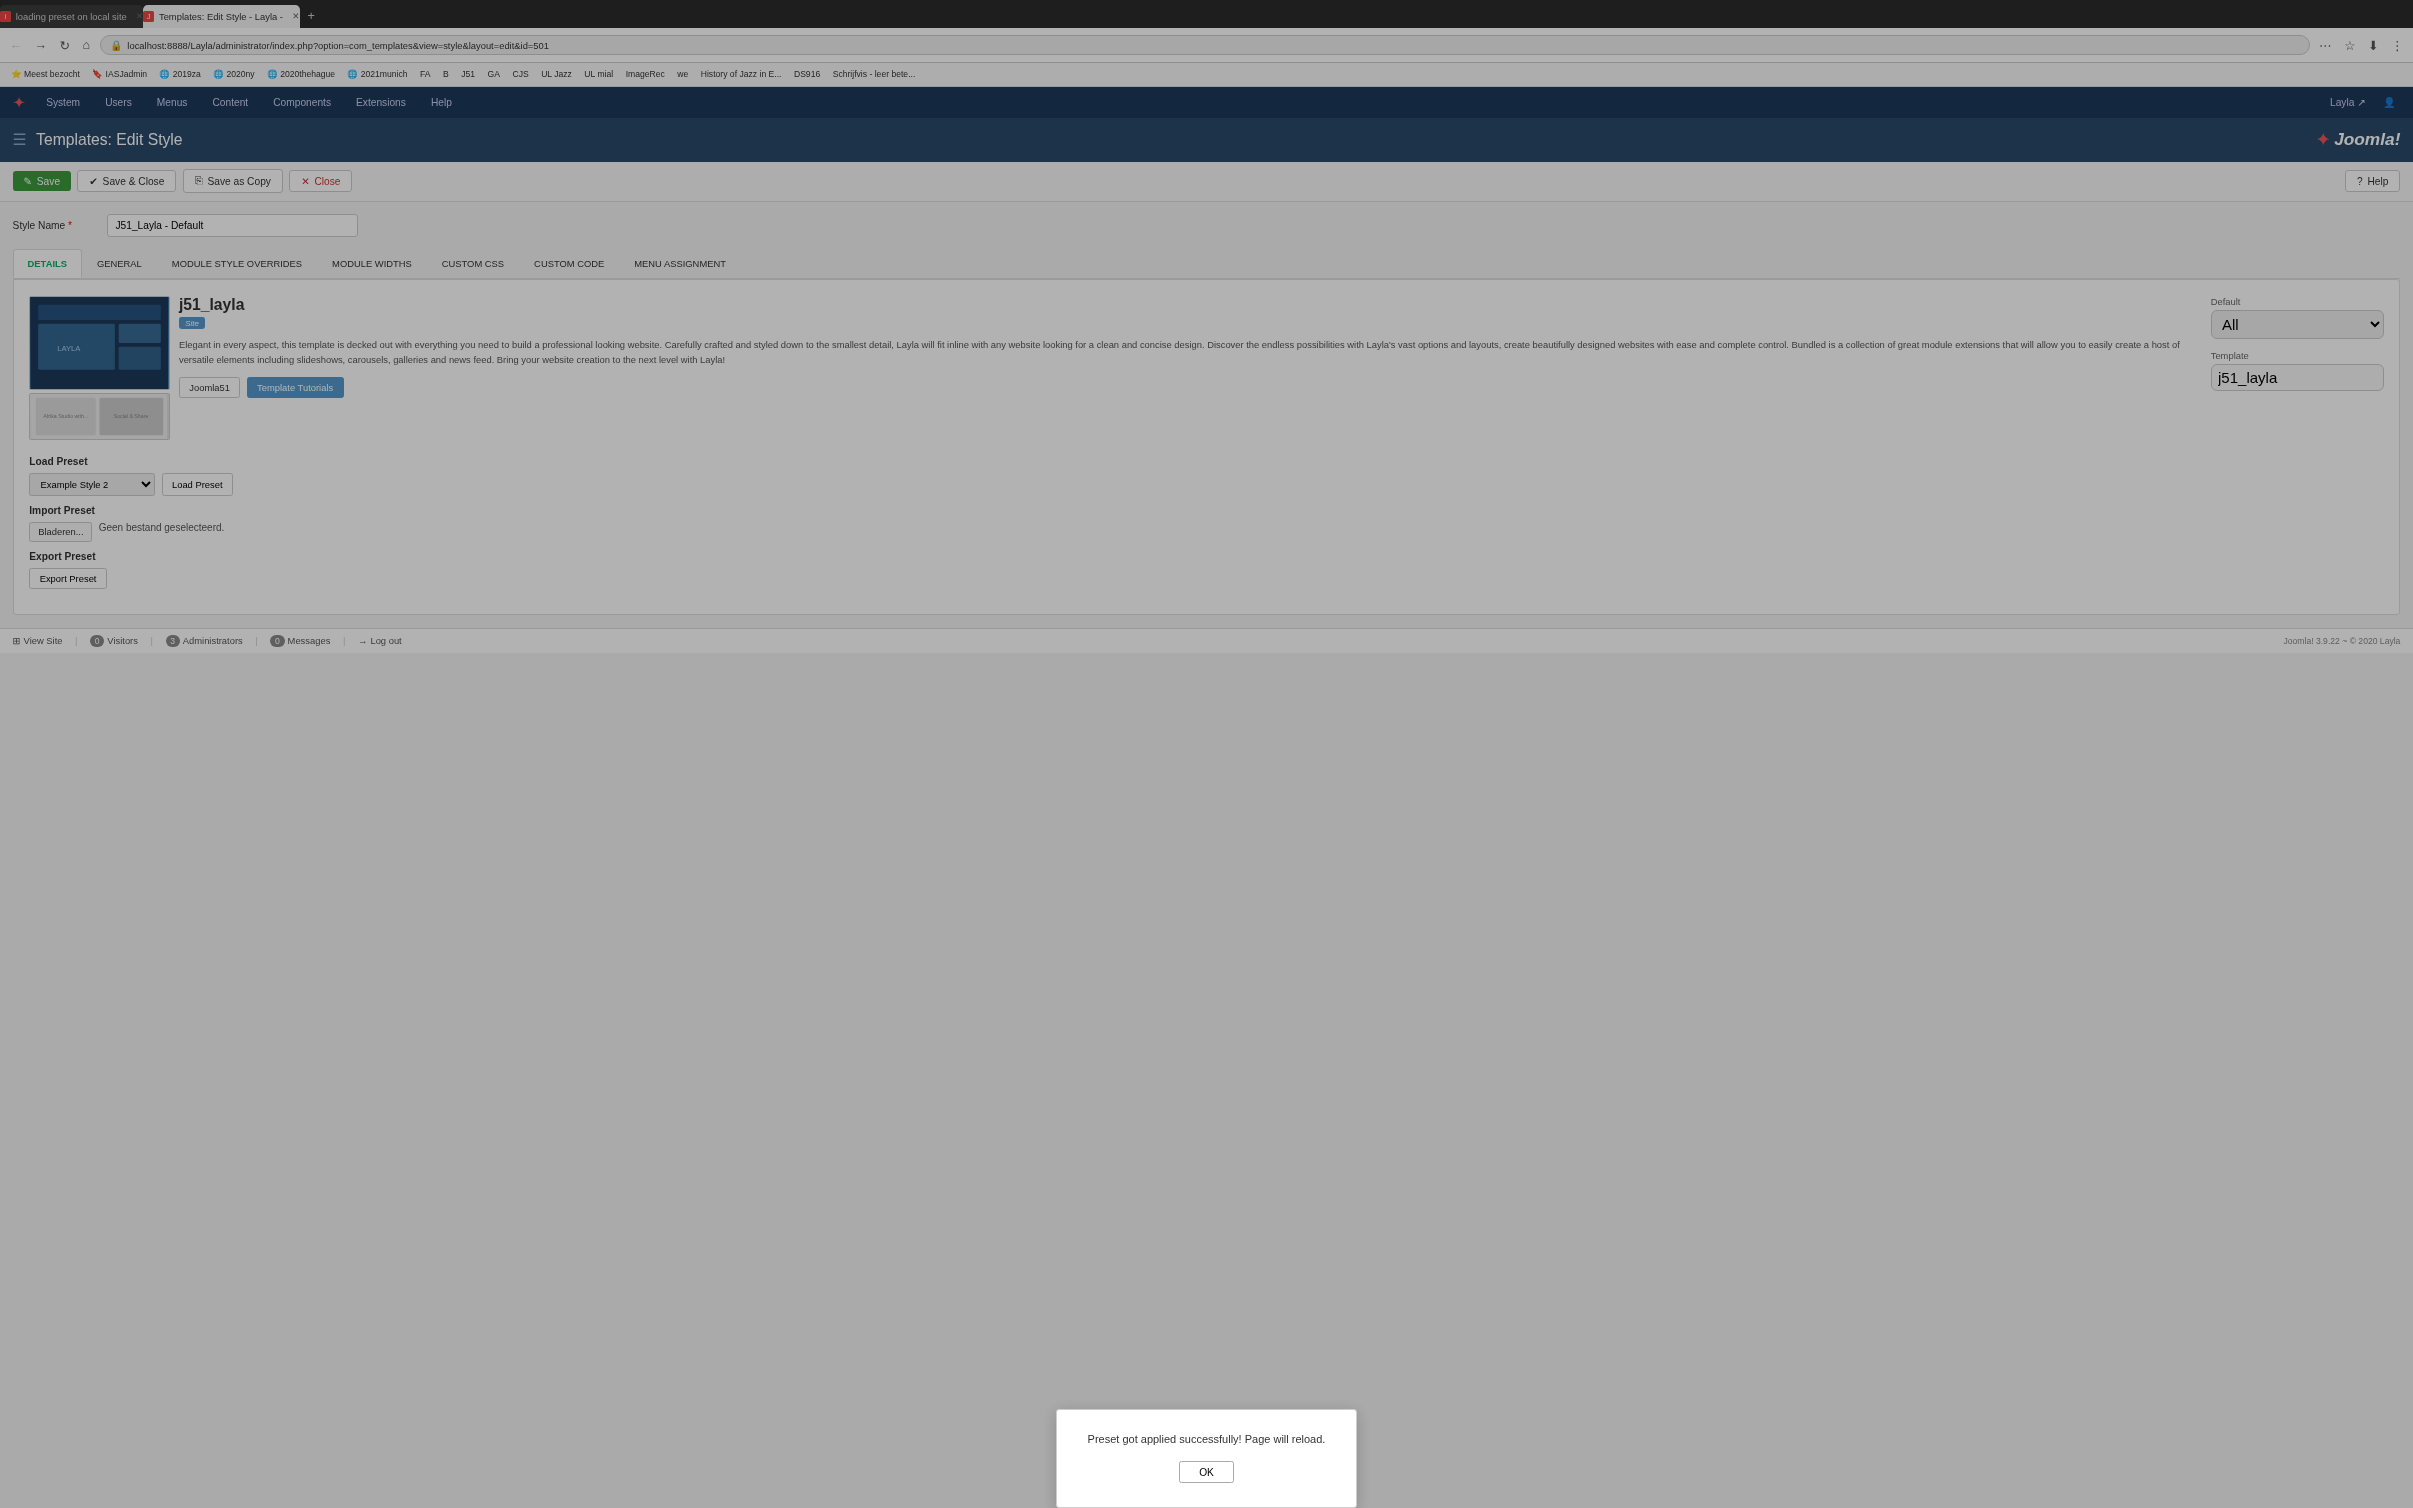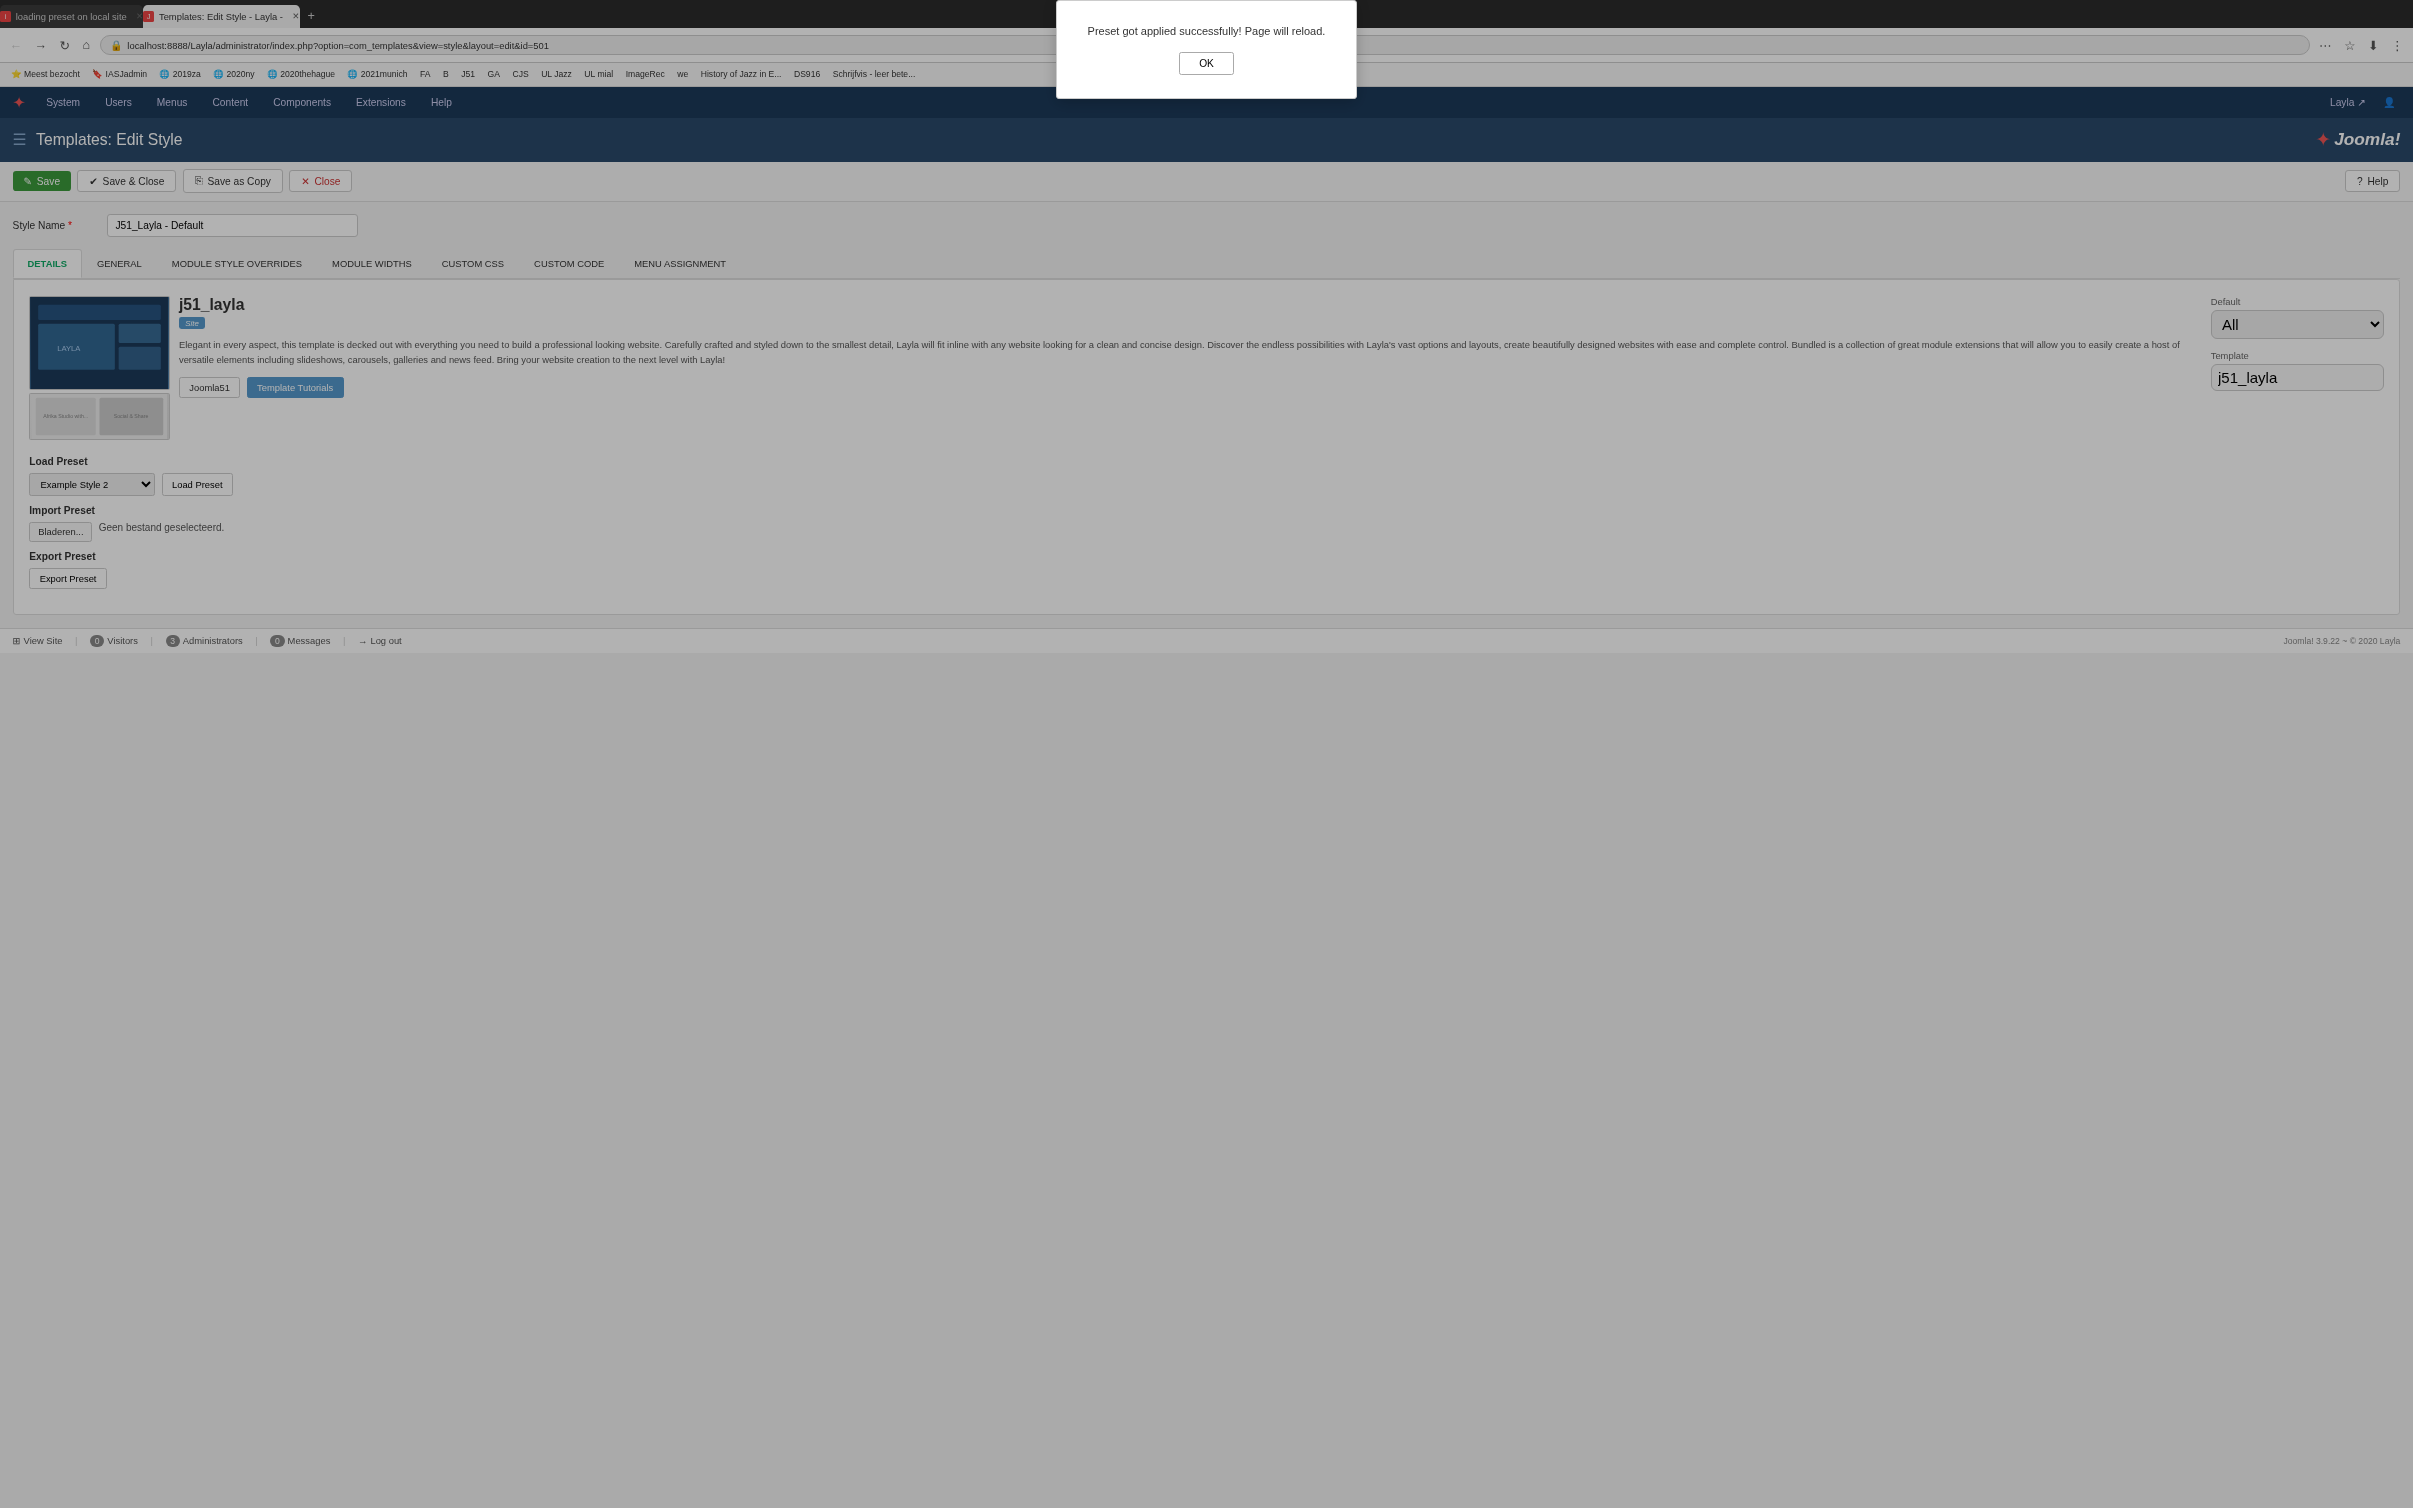--- a/index.html
+++ b/index.html
@@ -69,21 +69,21 @@
 
     .preset-section { margin-top: 15.7px; }
     .preset-title { font-size: 10.2px; font-weight: bold; margin-bottom: 6.3px; }
     .preset-row { display: flex; gap: 6.3px; margin-bottom: 9.4px; }
     .preset-select { padding: 3.9px 6.3px; border: 0.8px solid #ccc; border-radius: 2.4px; font-size: 9.4px; min-width: 126px; }
     .preset-btn { padding: 3.9px 9.4px; border: 0.8px solid #ccc; background: white; border-radius: 2.4px; font-size: 9.4px; cursor: pointer; }
     .file-input-label { padding: 3.1px 7.9px; border: 0.8px solid #ccc; background: #f8f8f8; border-radius: 2.4px; font-size: 9.4px; cursor: pointer; }
     .file-name { font-size: 10px; color: #555; }
 
     
-    .modal-overlay { position: fixed; top: 0; left: 0; right: 0; bottom: 0; background: rgba(0,0,0,0.3); display: flex; align-items: flex-start; justify-content: center; z-index: 1000; }
+    .modal-overlay { position: fixed; top: 0; left: 0; right: 0; bottom: 0; background: rgba(0,0,0,0.3); display: flex; align-items: flex-end; justify-content: center; z-index: 1000; }
     .modal-box { background: white; border: 0.8px solid #ccc; border-radius: 3.1px; padding: 23.6px 31px; min-width: 236px; max-width: 314px; text-align: center; box-shadow: 0 3.1px 15.7px rgba(0,0,0,0.2); }
     .modal-message { font-size: 11px; color: #333; margin-bottom: 15.7px; }
     .modal-ok-btn { padding: 4.7px 19px; border: 0.8px solid #aaa; background: white; border-radius: 2.4px; font-size: 10.2px; cursor: pointer; }
 
     
     .joomla-footer { background: white; border-top: 0.8px solid #ddd; padding: 6.3px 12.6px; display: flex; align-items: center; gap: 12.6px; font-size: 9.4px; color: #555; }
     .footer-item { display: flex; align-items: center; gap: 3.1px; }
     .footer-badge { background: #888; color: white; border-radius: 7.9px; padding: 0.8px 4.7px; font-size: 8.6px; }
     .footer-divider { color: #ccc; }
     .footer-right { margin-left: auto; color: #888; font-size: 8.6px; }

